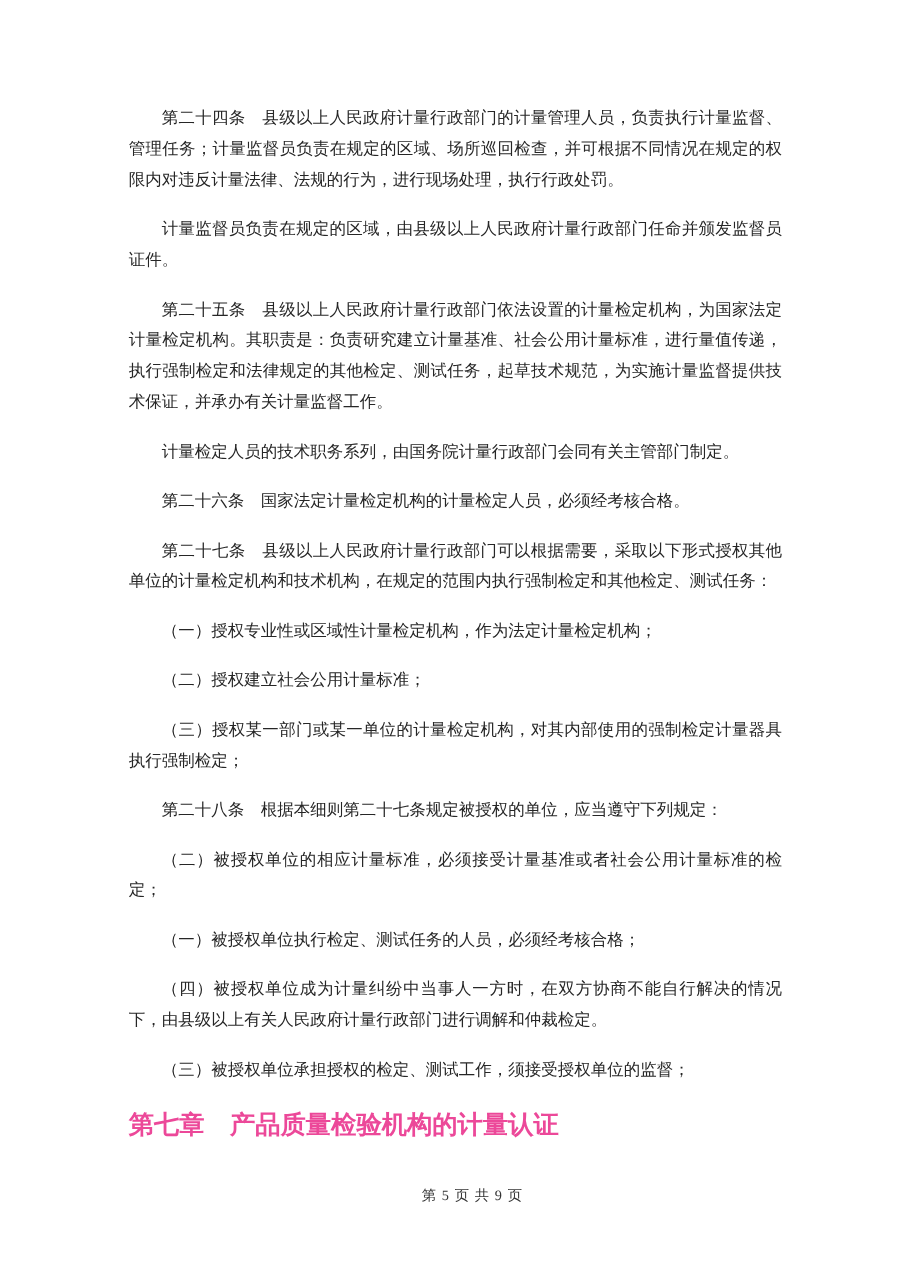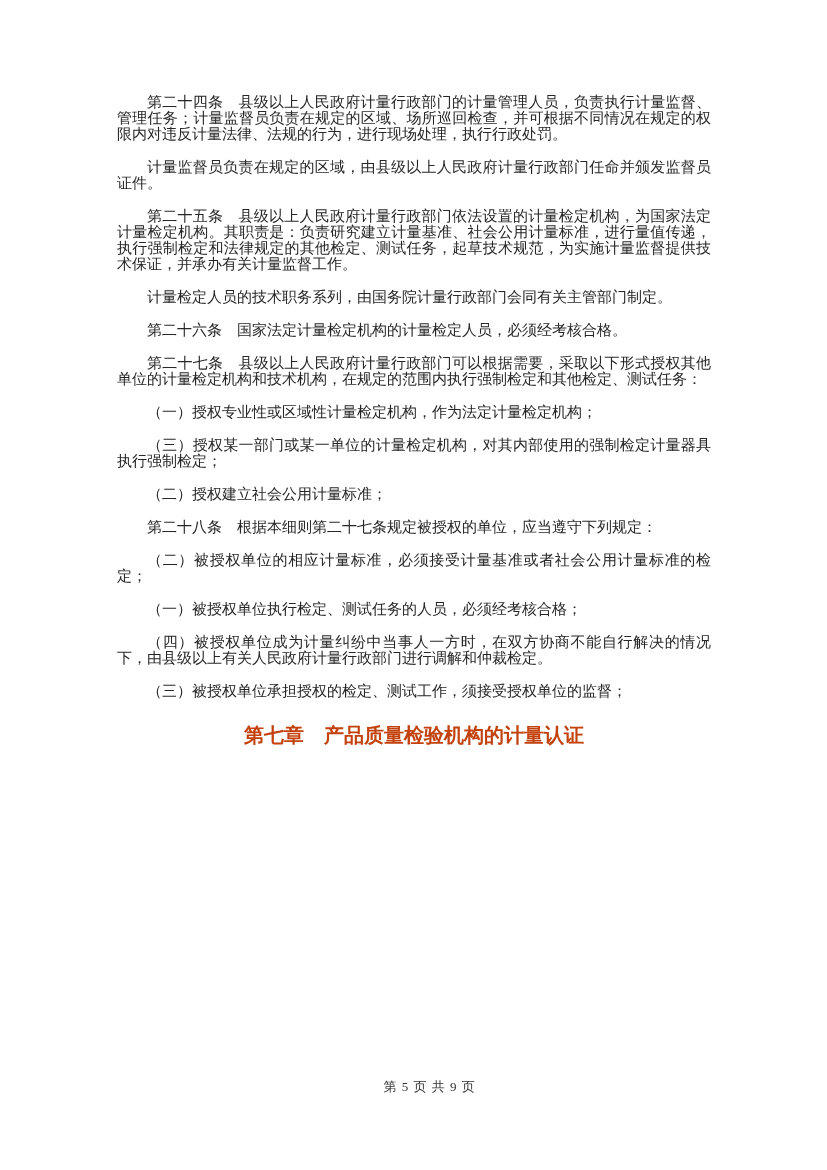--- a/index.html
+++ b/index.html
@@ -17,34 +17,33 @@
     overflow: hidden;
   }
   .doc-content {
     position: absolute;
     left: 117px;
     top: 94px;
     width: 594px;
   }
   .para {
     font-size: 15px;
-    line-height: 16px;
+    line-height: 28px;
     text-align: justify;
     text-indent: 2em;
     margin: 0 0 17px 0;
     word-break: break-all;
   }
   .chapter-heading {
-    font-size: 20px;
+    font-size: 23px;
     font-weight: bold;
-    text-align: center;
     text-indent: 0;
     line-height: 28px;
     margin: 22px 0 0 0;
-    color: #c2410c;
+    color: #ec4899;
   }
   .page-footer {
     position: absolute;
     top: 1078px;
     left: 16px;
     width: 100%;
     text-align: center;
     font-size: 13px;
     letter-spacing: 1px;
     color: #333333;
@@ -55,22 +54,22 @@
 
 <div class="page">
   <div class="doc-content" id="doc-content">
       <div class="para">第二十四条　县级以上人民政府计量行政部门的计量管理人员，负责执行计量监督、管理任务；计量监督员负责在规定的区域、场所巡回检查，并可根据不同情况在规定的权限内对违反计量法律、法规的行为，进行现场处理，执行行政处罚。</div>
       <div class="para">计量监督员负责在规定的区域，由县级以上人民政府计量行政部门任命并颁发监督员证件。</div>
       <div class="para">第二十五条　县级以上人民政府计量行政部门依法设置的计量检定机构，为国家法定计量检定机构。其职责是：负责研究建立计量基准、社会公用计量标准，进行量值传递，执行强制检定和法律规定的其他检定、测试任务，起草技术规范，为实施计量监督提供技术保证，并承办有关计量监督工作。</div>
       <div class="para">计量检定人员的技术职务系列，由国务院计量行政部门会同有关主管部门制定。</div>
       <div class="para">第二十六条　国家法定计量检定机构的计量检定人员，必须经考核合格。</div>
       <div class="para">第二十七条　县级以上人民政府计量行政部门可以根据需要，采取以下形式授权其他单位的计量检定机构和技术机构，在规定的范围内执行强制检定和其他检定、测试任务：</div>
       <div class="para">（一）授权专业性或区域性计量检定机构，作为法定计量检定机构；</div>
+      <div class="para">（二）授权建立社会公用计量标准；</div>
       <div class="para">（三）授权某一部门或某一单位的计量检定机构，对其内部使用的强制检定计量器具执行强制检定；</div>
-      <div class="para">（二）授权建立社会公用计量标准；</div>
       <div class="para">第二十八条　根据本细则第二十七条规定被授权的单位，应当遵守下列规定：</div>
       <div class="para">（二）被授权单位的相应计量标准，必须接受计量基准或者社会公用计量标准的检定；</div>
       <div class="para">（一）被授权单位执行检定、测试任务的人员，必须经考核合格；</div>
       <div class="para">（四）被授权单位成为计量纠纷中当事人一方时，在双方协商不能自行解决的情况下，由县级以上有关人民政府计量行政部门进行调解和仲裁检定。</div>
       <div class="para">（三）被授权单位承担授权的检定、测试工作，须接受授权单位的监督；</div>
       <div class="para chapter-heading">第七章　产品质量检验机构的计量认证</div>
     </div>
   <div class="page-footer">第 5 页 共 9 页</div>
 </div>
 

